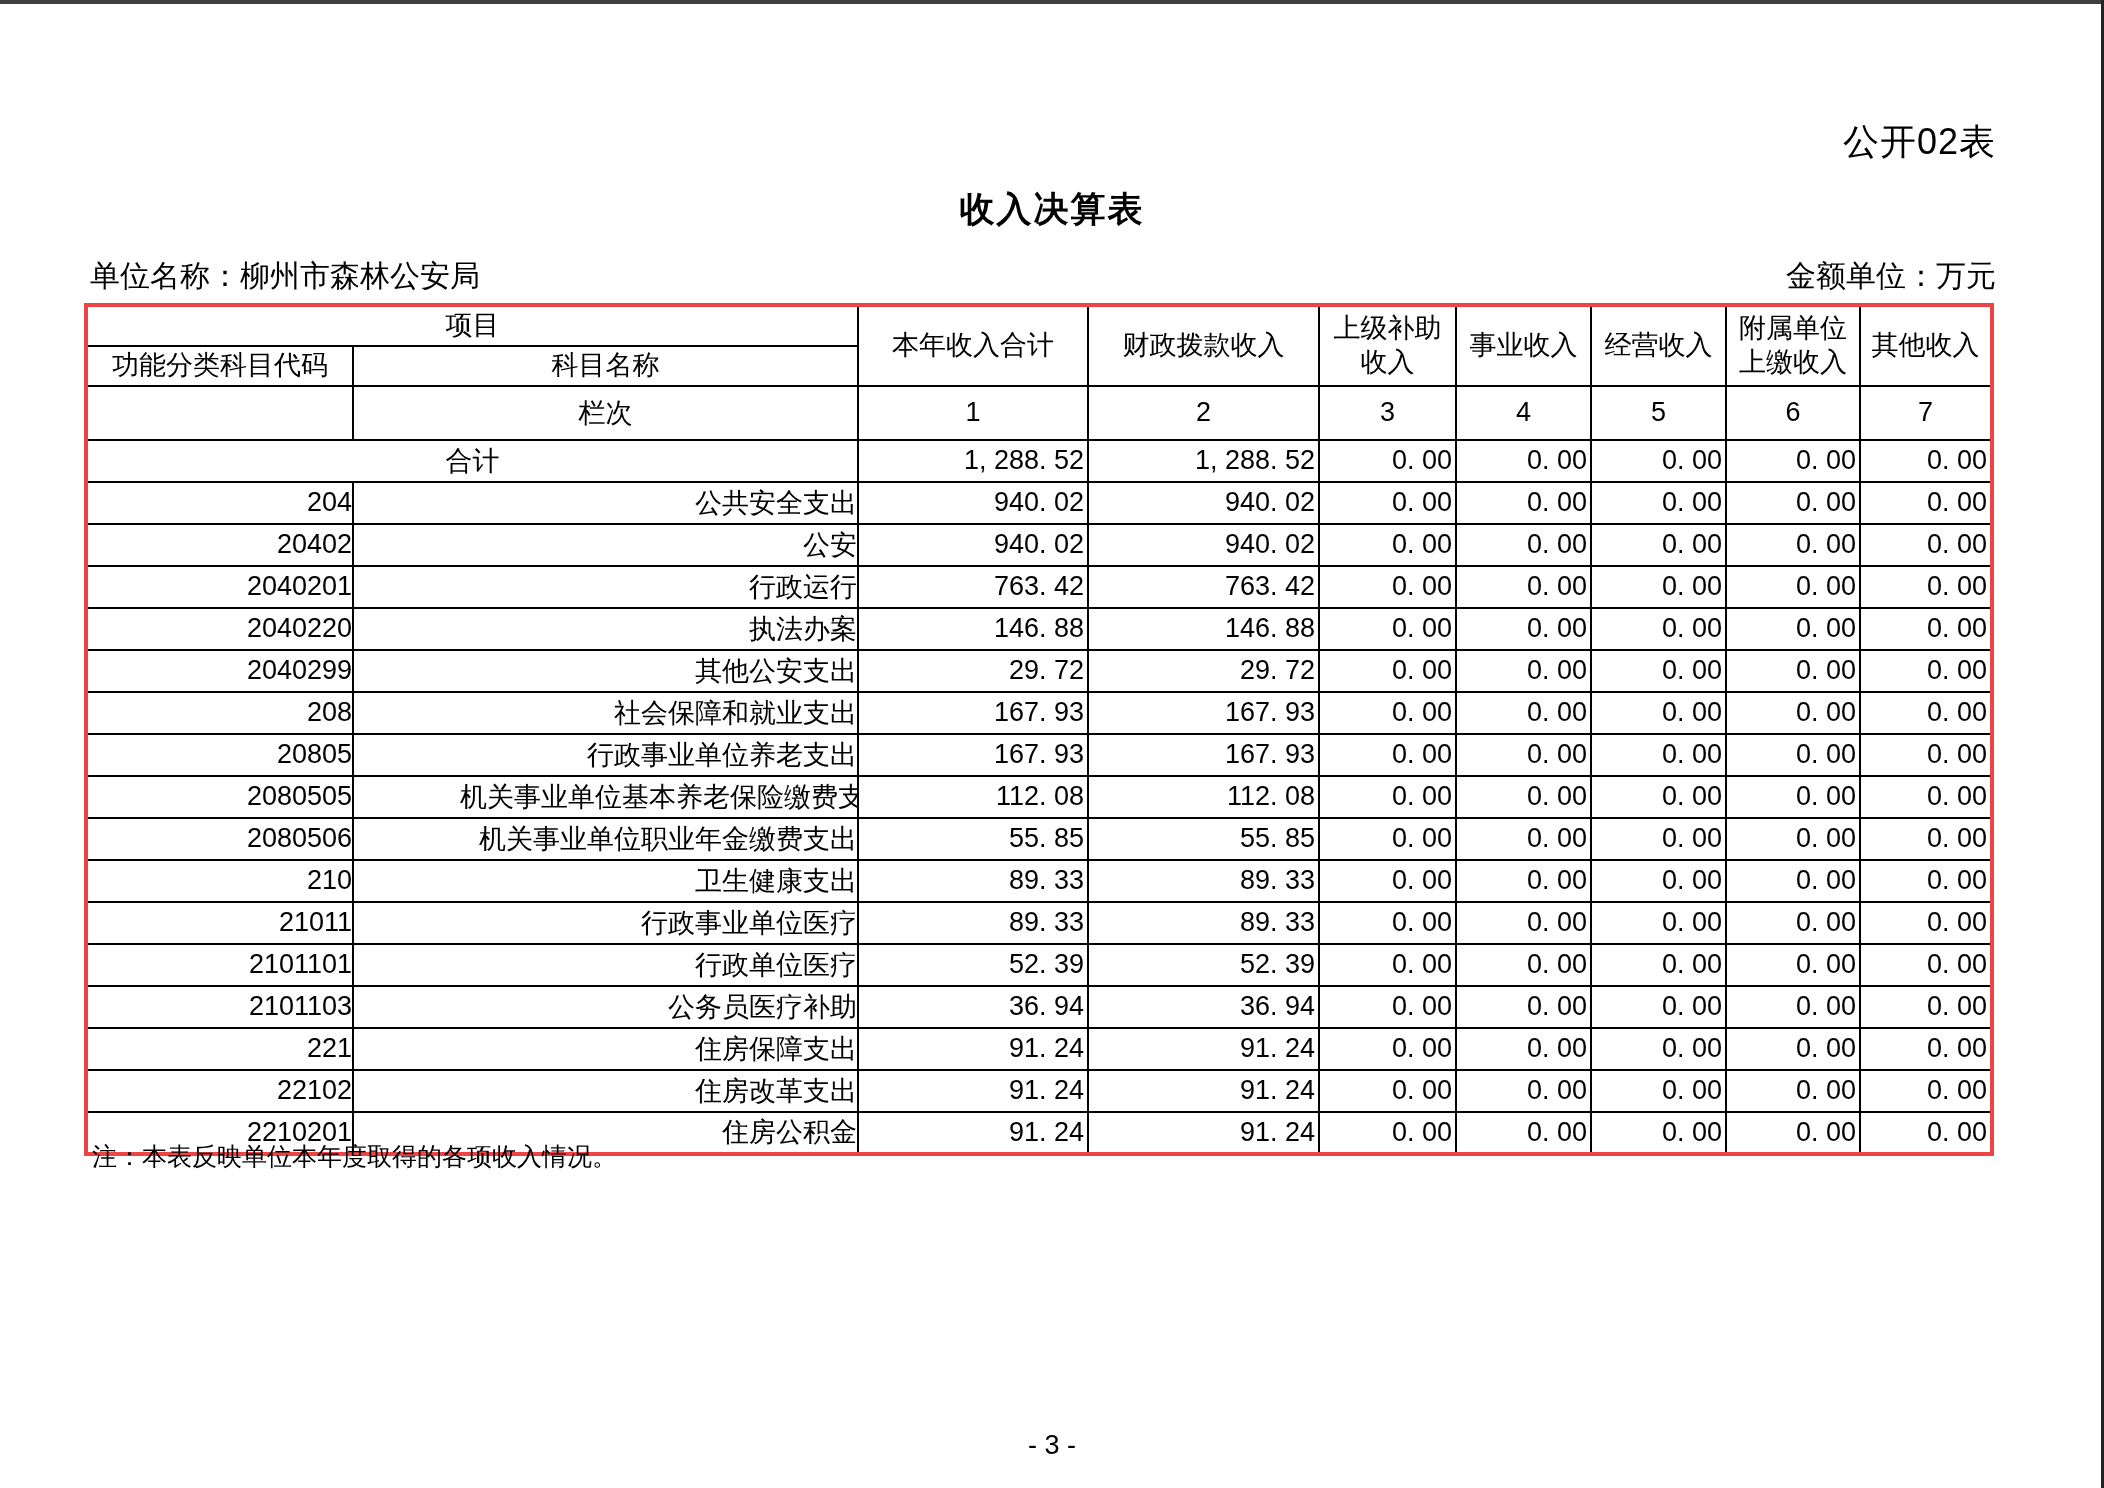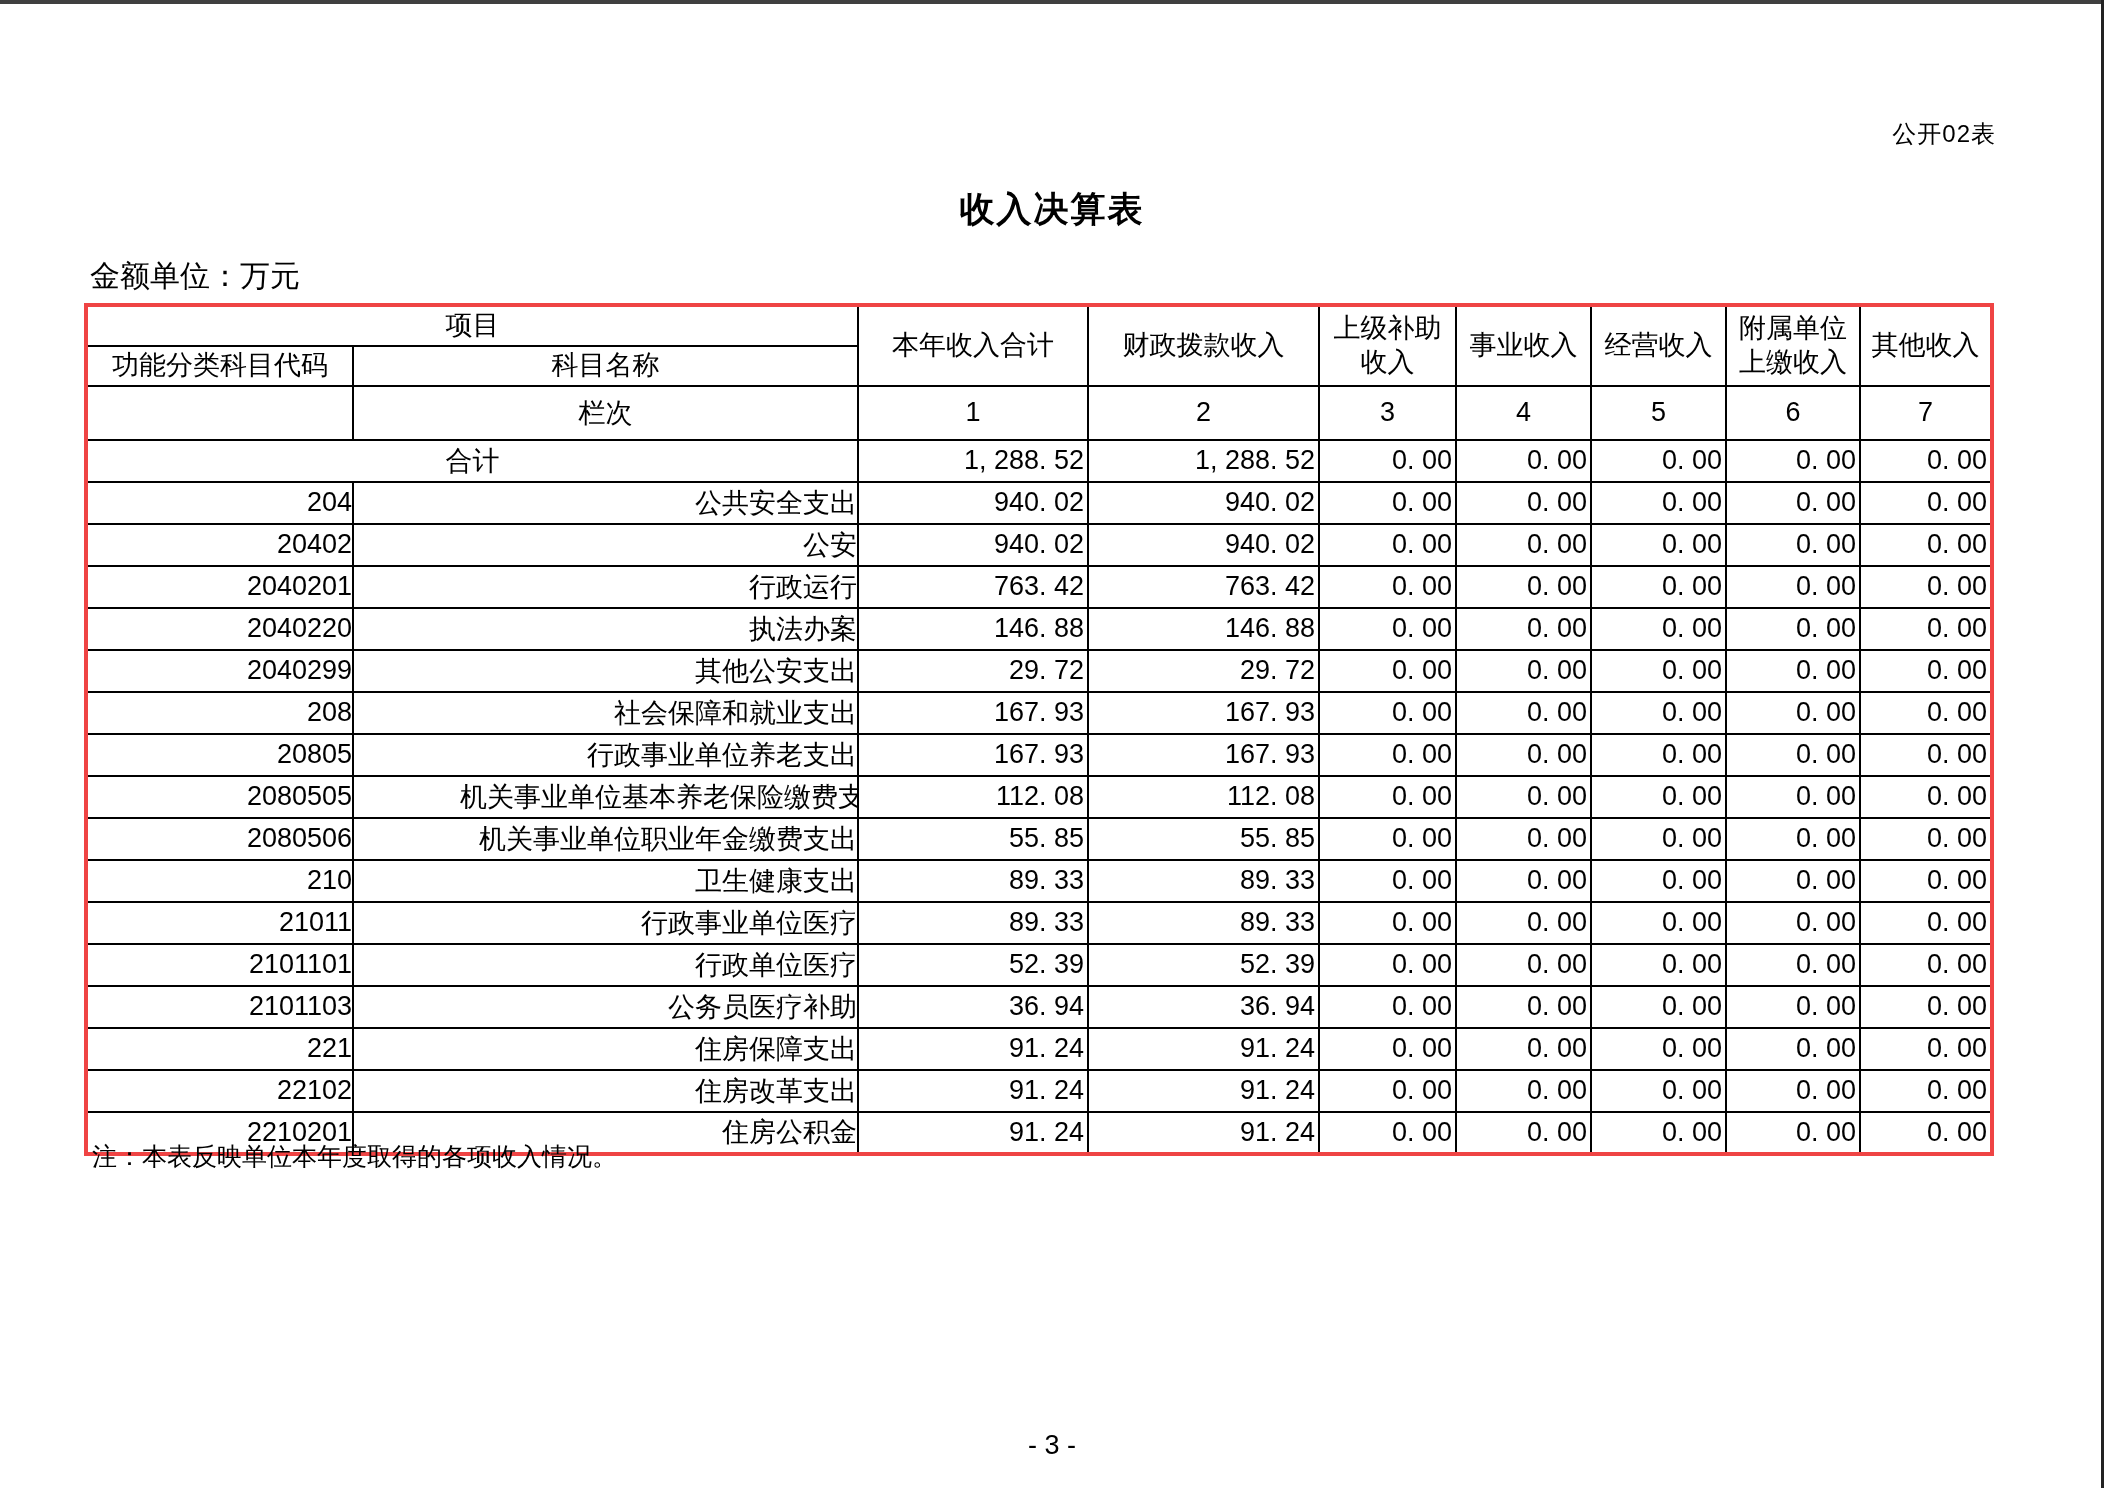--- a/index.html
+++ b/index.html
@@ -6,21 +6,21 @@
   body {
     width:2104px; height:1488px; position:relative; overflow:hidden;
     background:#ffffff; color:#000;
     font-family:"Liberation Sans","DejaVu Sans",sans-serif;
   }
   .top-edge  { position:absolute; top:0; left:0; width:2104px; height:4px; background:#3f3f3f; }
   .right-edge{ position:absolute; top:0; right:0; width:3px; height:1488px; background:#222; }
 
   .corner-label {
     position:absolute; top:118px; right:108px;
-    font-size:24px; letter-spacing:1px;
+    font-size:36px; letter-spacing:1px;
   }
   .doc-title {
     position:absolute; top:186px; left:0; width:100%; margin:0;
     text-align:center; font-size:35px; font-weight:bold; letter-spacing:2px;
   }
   .meta-row {
     position:absolute; top:256px; left:90px; width:1906px;
     display:flex; justify-content:space-between; font-size:30px;
   }
 
@@ -54,20 +54,21 @@
 </head>
 <body>
 
 <div class="top-edge"></div>
 <div class="right-edge"></div>
 
 <div class="corner-label">公开02表</div>
 <h1 class="doc-title">收入决算表</h1>
 
 <div class="meta-row">
+  <span>单位名称：柳州市森林公安局</span>
   <span>金额单位：万元</span>
 </div>
 
 <table class="income">
   <colgroup>
     <col style="width:267px">
       <col style="width:505px">
       <col style="width:230px">
     <col style="width:231px">
       <col style="width:137px">

